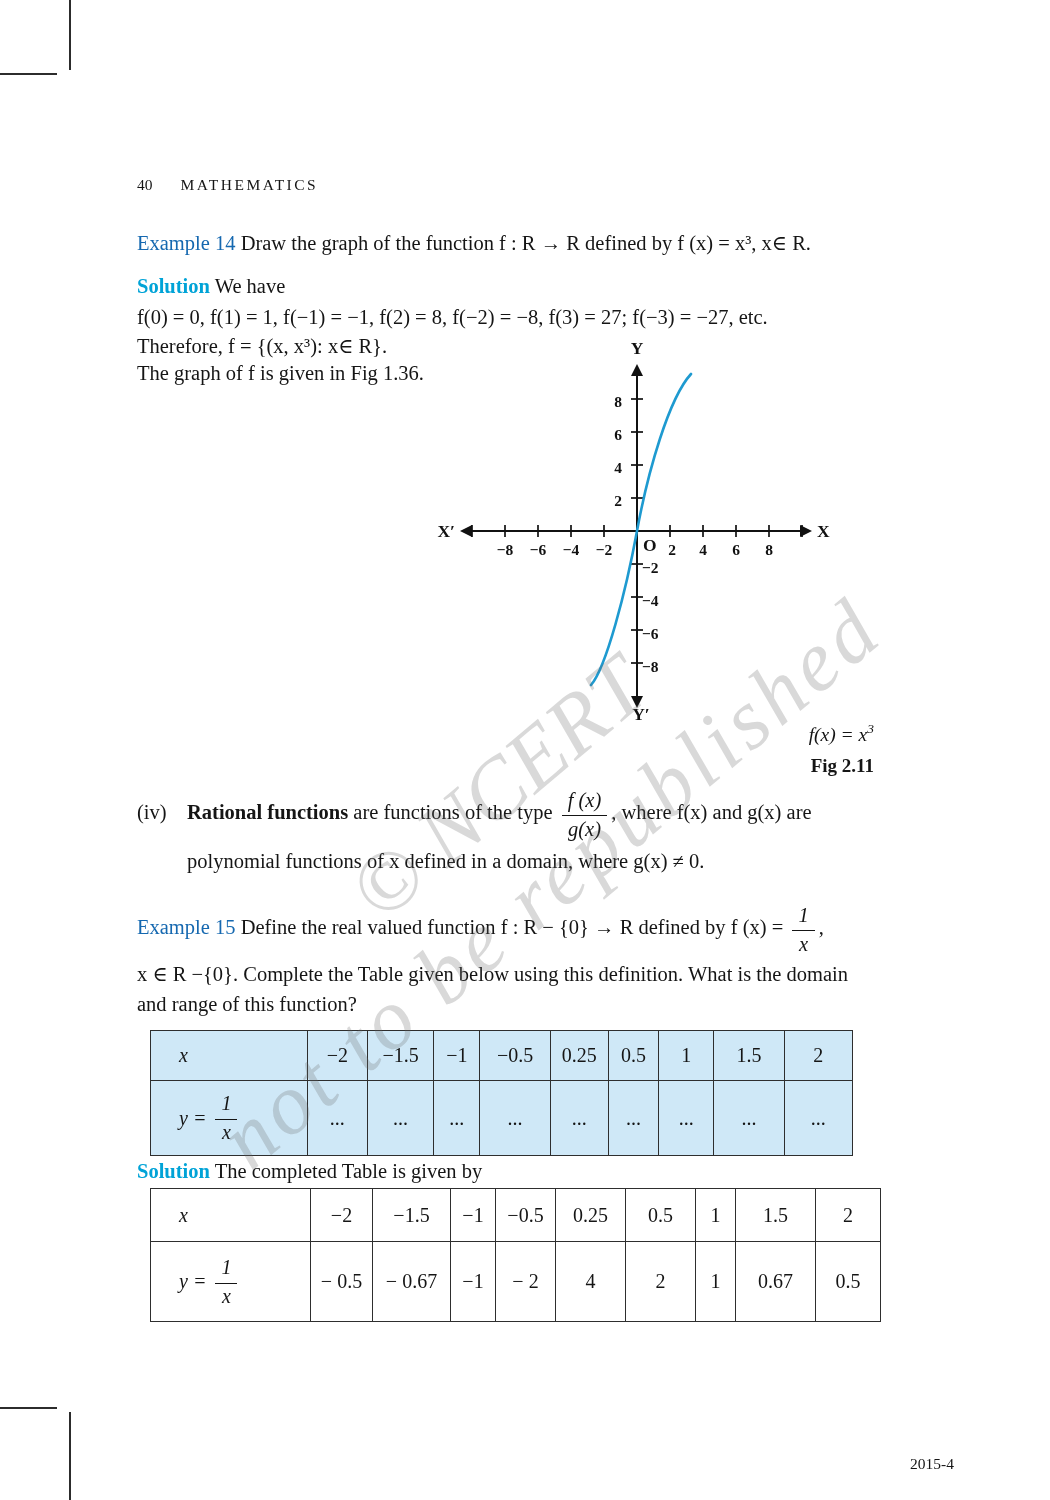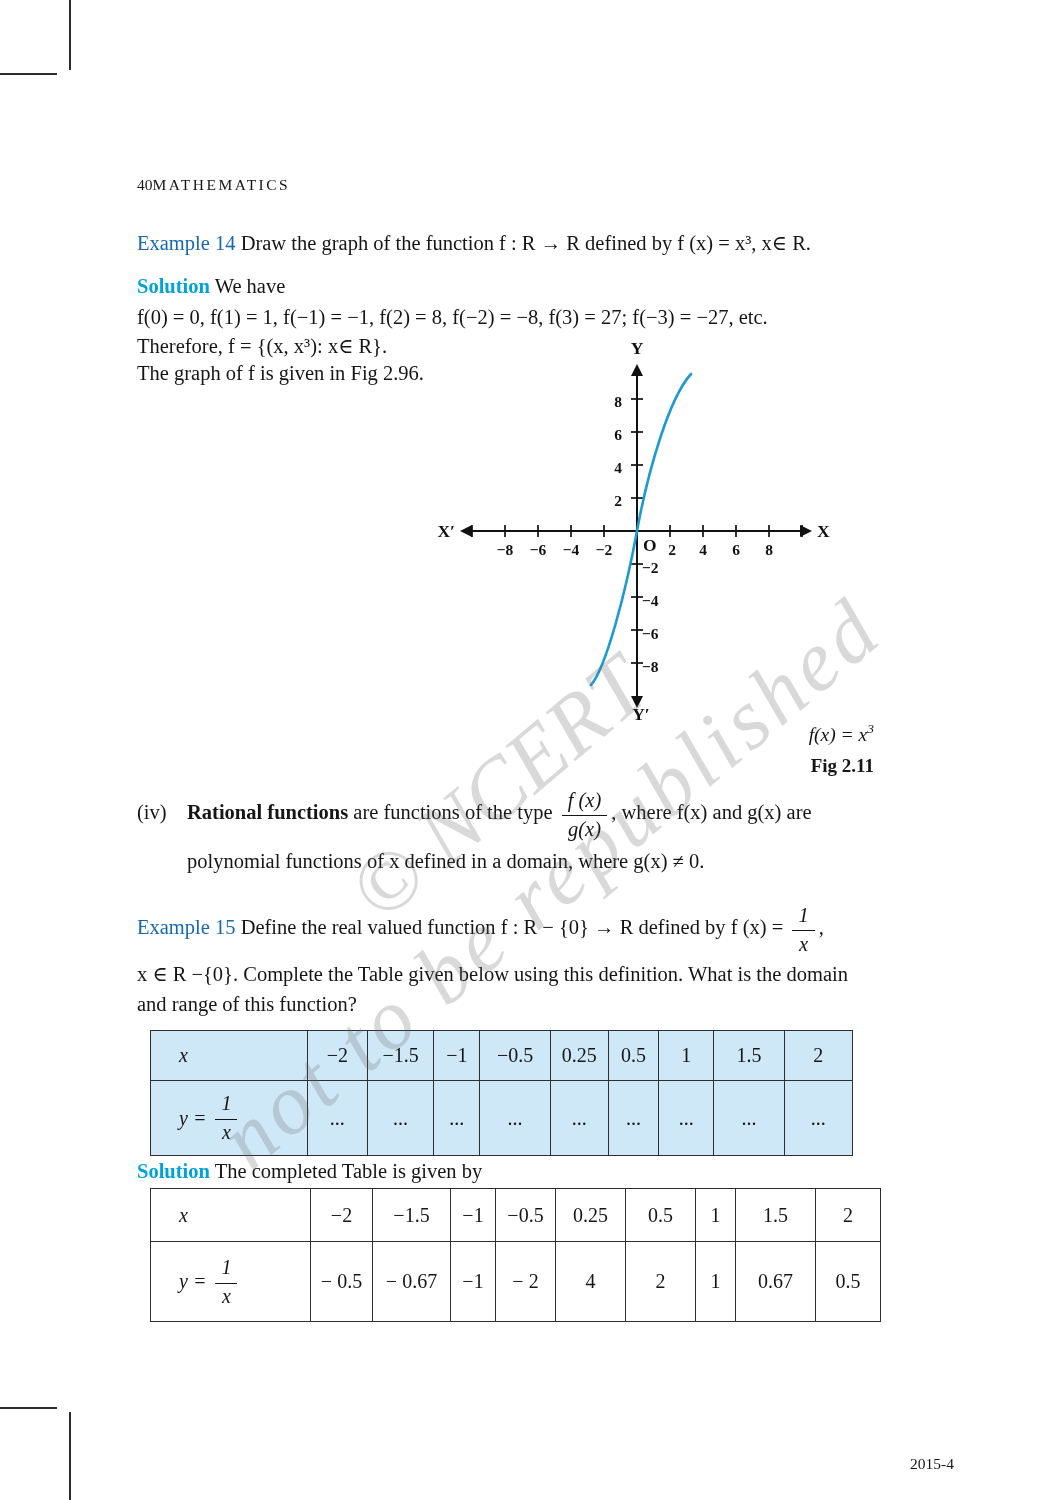--- a/index.html
+++ b/index.html
@@ -6,21 +6,21 @@
   body{background:#ececec}
   .page{position:relative;width:1050px;height:1500px;margin:0 auto;background:#ffffff;
         font-family:"Liberation Serif","DejaVu Serif",serif;color:#151515;overflow:hidden}
   .layer{position:absolute;z-index:1}
   .txt{font-size:20.5px;line-height:1.32}
   i,.it{}
   .b{font-weight:700}
   .ex-label{color:#1568b0;font-weight:400}
   .sol-label{color:#00a3d7;font-weight:700}
   .header{font-size:15.5px}
-  .header .num{}
+  .header .num{margin-right:28px}
   .header .title{letter-spacing:2.5px}
   .item-num{display:inline-block;width:50px}
   .frac{display:inline-block;vertical-align:middle;text-align:center;font-style:italic;
         line-height:1.08;margin:0 4px}
   .frac .fnum{display:block;padding:1px 6px 4px;border-bottom:1.5px solid #151515}
   .frac .fden{display:block;padding:2px 6px 0}
   .dtable{border-collapse:collapse;font-size:20px;table-layout:fixed}
   .dtable td{border:1.7px solid #2e2e2e;text-align:center;vertical-align:middle;overflow:hidden}
   .t1{width:703px}
   .t2{width:730px}
@@ -67,21 +67,21 @@
 
   <div class="layer txt" style="left:137px;top:273px;width:800px">
     <span class="sol-label">Solution</span>
     <span>We have</span>
   </div>
 
   <div class="layer txt" style="left:137px;top:304px;width:820px">f(0) = 0, f(1) = 1, f(−1) = −1, f(2) = 8, f(−2) = −8,  f(3) = 27; f(−3) = −27, etc.</div>
 
   <div class="layer txt" style="left:137px;top:333px;width:500px">Therefore,  f = {(x, x³): x∈ R}.</div>
 
-  <div class="layer txt" style="left:137px;top:360px;width:420px">The graph of f is given in Fig 2.96.</div>
+  <div class="layer txt" style="left:137px;top:360px;width:420px">The graph of f is given in Fig 1.36.</div>
 
   <div class="layer" style="left:400px;top:338px;width:480px">
     <svg width="480" height="385" viewBox="0 0 480 385">
       <g>
         <line x1="64" y1="193" x2="408" y2="193" stroke="#111" stroke-width="2"></line>
         <line x1="237" y1="36" x2="237" y2="360" stroke="#111" stroke-width="2"></line>
         <polygon points="412,193 400,187 400,199" fill="#111"></polygon>
         <polygon points="60,193 72,187 72,199" fill="#111"></polygon>
         <polygon points="237,26 231,38 243,38" fill="#111"></polygon>
         <polygon points="237,370 231,358 243,358" fill="#111"></polygon>

